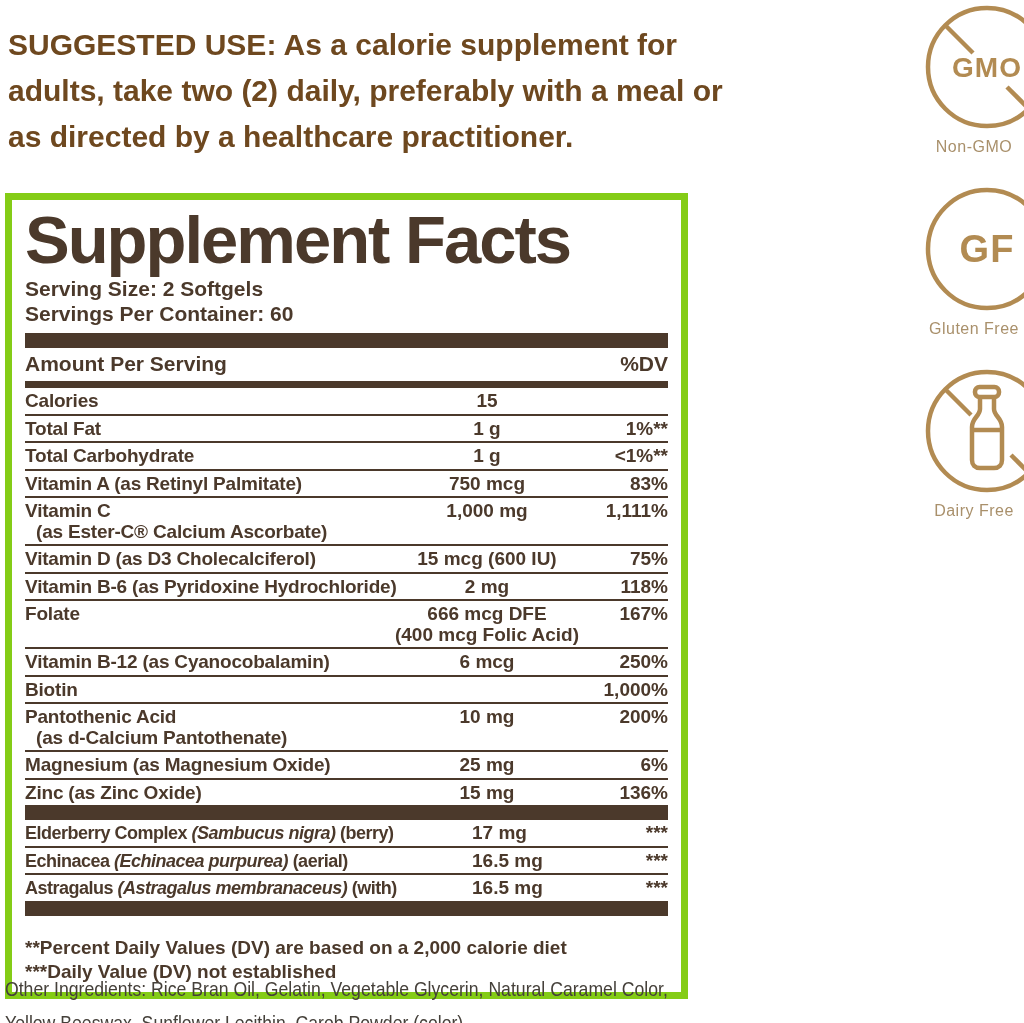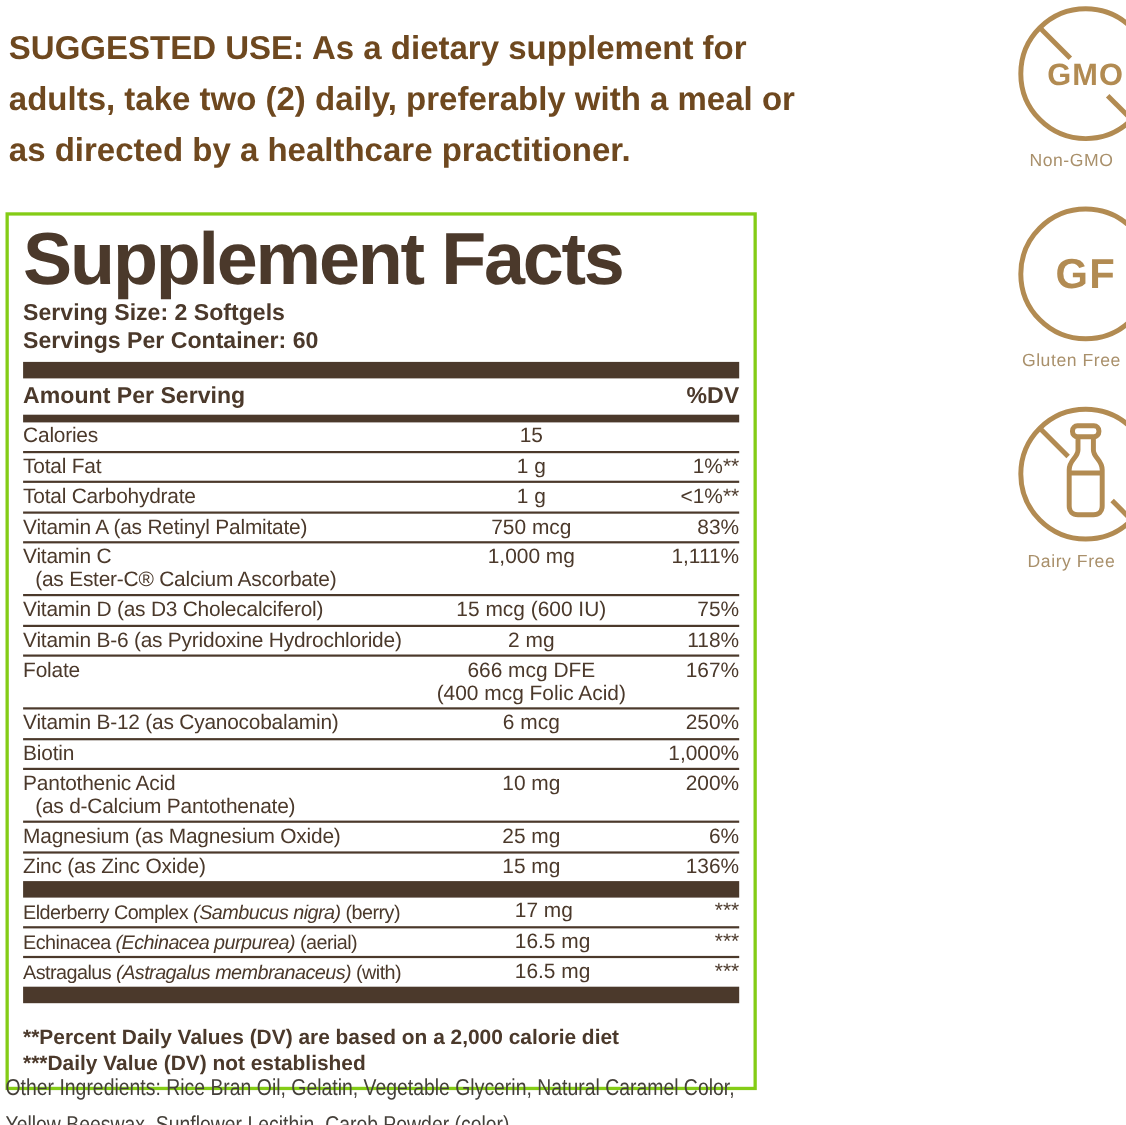--- a/index.html
+++ b/index.html
@@ -22,39 +22,39 @@
   .badge { text-align:center; margin-bottom:25px;margin-left:32px; }
   .badge svg { display:block; margin:0 auto; }
   .badge-label {
     margin-top:3px; color:#a9906b; font-size:16px; line-height:28px;
     white-space:nowrap; letter-spacing:0.5px;
   }
 
   
   .panel {
     position:absolute; left:5px; top:193px; width:683px; box-sizing:border-box;
-    border:3px solid #84cc16; background:#ffffff;
+    border:7px solid #84cc16; background:#ffffff;
     padding:4px 13px 8px 13px; color:#4b392b;
   }
   .panel-title {
     font-size:67px; font-weight:bold; letter-spacing:-2px; line-height:72px;
     white-space:nowrap;
   }
   .serving { font-size:21px; font-weight:bold; line-height:25px; }
   .bar { height:15px; background:#4b392b; }
   .bar-top { margin-top:7px; }
   .bar-mid { height:7px; background:#4b392b; }
   .hdr-row {
     display:flex; justify-content:space-between; align-items:baseline;
     font-size:21px; font-weight:bold; padding:4px 0 5px 0;
   }
   .rows .row {
     display:flex; align-items:flex-start;
     border-top:2px solid #4b392b; padding:3px 0 2px 0;
-    font-size:19px; font-weight:normal; line-height:20.5px;
+    font-size:19px; font-weight:bold; line-height:20.5px;
   }
   .rows .row:first-child { border-top:none; }
   .rows .row.no-top { border-top:none; }
   .cell-name { flex:none; width:352px; white-space:nowrap; letter-spacing:-0.2px; }
   .cell-name i { font-style:italic; }
   .name2 { padding-left:11px; white-space:nowrap; }
   .cell-amt { flex:none; width:220px; text-align:center; white-space:nowrap; }
   .cell-dv { flex:1; text-align:right; white-space:nowrap; }
   .row.botanical .cell-name { font-size:18px; letter-spacing:-0.5px; }
   .row.botanical .cell-amt { text-align:left; padding-left:95px; box-sizing:border-box; }
@@ -66,21 +66,21 @@
     color:#45403a; font-size:21px; line-height:34px;
     transform:scaleX(0.84); transform-origin:left top; white-space:nowrap;
   }
 </style>
 </head>
 <body>
 
 <div class="page">
 
   <div class="suggested">
-    <div>SUGGESTED USE: As a dietary supplement for</div>
+    <div>SUGGESTED USE: As a calorie supplement for</div>
     <div>adults, take two (2) daily, preferably with a meal or</div>
     <div>as directed by a healthcare practitioner.</div>
   </div>
 
   <div class="badges">
 
     <div class="badge">
       <span>
         <svg width="126" height="126" viewBox="0 0 126 126">
           <circle cx="63" cy="63" r="59" fill="none" stroke="#b28b52" stroke-width="4.5"></circle>

